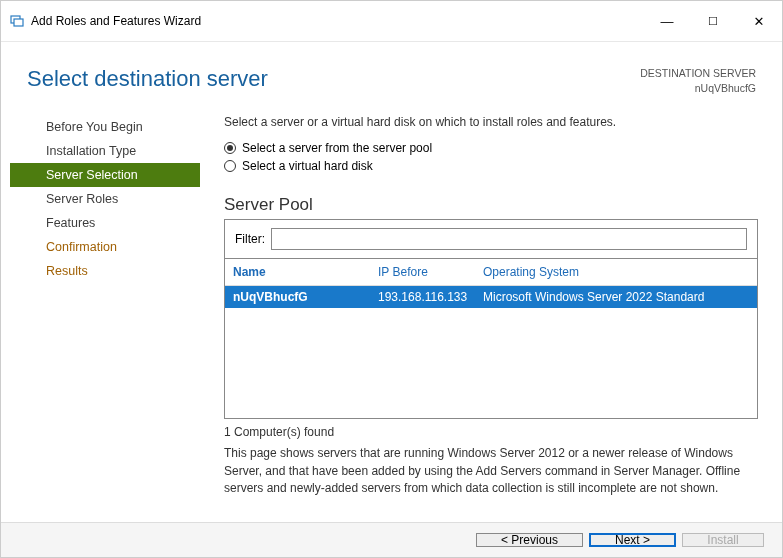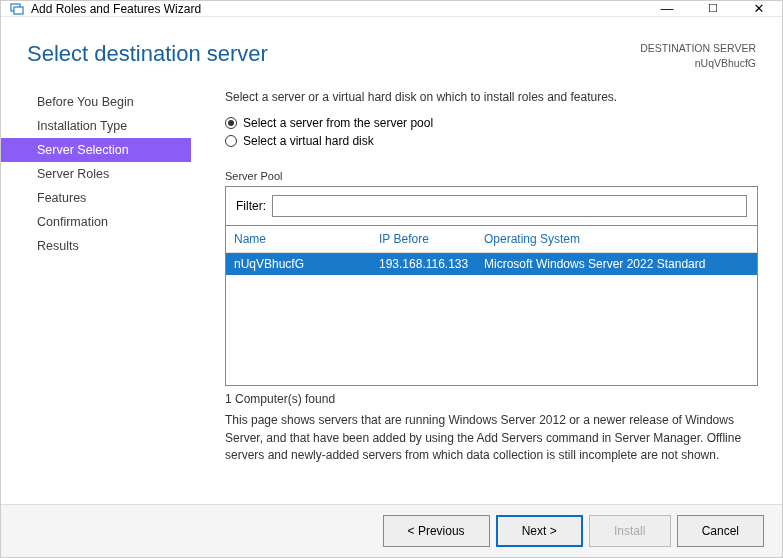--- a/index.html
+++ b/index.html
@@ -10,21 +10,21 @@
     background: #fff;
     color: #000;
     width: 783px;
     height: 558px;
     overflow: hidden;
     border: 1px solid #ccc;
     display: flex;
     flex-direction: column;
   }
   .titlebar {
-    height: 16px;
+    height: 41px;
     display: flex;
     align-items: center;
     padding-left: 8px;
     border-bottom: 1px solid #e8e8e8;
   }
   .app-icon {
     width: 16px; height: 16px;
     margin-right: 6px;
     display: flex;
     align-items: center;
@@ -53,38 +53,37 @@
     text-align: right;
     font-size: 10.5px;
     color: #555;
     line-height: 1.4;
   }
   .header-right .label { color: #555; }
   .header-right .val { color: #555; }
   .body {
     flex: 1;
     display: flex;
-    padding: 0 0 0 0;
-    gap: 10px;
+    padding: 0 0 0 9px;
   }
   .sidebar {
     width: 190px;
     padding-top: 2px;
   }
   .step {
     padding: 5px 12px 5px 36px;
     font-size: 12.5px;
     color: #3d3d3d;
     cursor: default;
   }
   .step.active {
-    background: #8b5cf6;
+    background: #4d7c0f;
     color: #fff;
   }
-  .step.disabled { color: #404040; }
+  .step.disabled { color: #a16207; }
   .main {
     flex: 1;
     padding: 2px 24px 0 24px;
     display: flex;
     flex-direction: column;
   }
   .instruction { font-size: 12px; color: #333; margin-bottom: 12px; }
   .radio-row {
     display: flex; align-items: center;
     margin-bottom: 4px;
@@ -95,21 +94,21 @@
     border: 1px solid #333;
     border-radius: 50%;
     margin-right: 6px;
     display: flex; align-items: center; justify-content: center;
   }
   .radio.checked::after {
     content: ""; width: 6px; height: 6px;
     background: #333; border-radius: 50%;
   }
   .section-label {
-    font-size: 11px;
+    font-size: 17px;
     color: #333;
     margin-top: 18px;
     margin-bottom: 4px;
   }
   .filter-box {
     border: 1px solid #888;
     padding: 8px 10px;
     display: flex;
     align-items: center;
     gap: 6px;
@@ -128,21 +127,21 @@
     height: 160px;
     overflow: auto;
   }
   .thead {
     display: flex;
     border-bottom: 1px solid #ddd;
     padding: 6px 8px 6px 8px;
     font-size: 12px;
     color: #1e6bb8;
   }
-  .col-name { width: 145px; }
+  .col-name { width: 145px; font-weight: bold; }
   .col-ip { width: 105px; }
   .col-os { flex: 1; }
   .trow {
     display: flex;
     padding: 4px 8px;
     font-size: 12px;
     color: #fff;
     background: #1979ca;
   }
   .count-text { margin-top: 6px; font-size: 12px; color: #333; }
@@ -155,21 +154,21 @@
   .footer {
     border-top: 1px solid #ddd;
     background: #f5f5f5;
     padding: 10px 18px;
     display: flex;
     justify-content: flex-end;
     gap: 6px;
   }
   .btn {
     min-width: 82px;
-    height: 32px;
+    height: 14px;
     border: 1px solid #888;
     background: #eee;
     font-size: 12px;
     display: flex;
     align-items: center;
     justify-content: center;
     padding: 0 24px;
   }
   .btn.default {
     border: 2px solid #0b6bcb;
@@ -249,14 +248,13 @@
 
     <div class="count-text">1 Computer(s) found</div>
     <div class="info-text">This page shows servers that are running Windows Server 2012 or a newer release of Windows Server, and that have been added by using the Add Servers command in Server Manager. Offline servers and newly-added servers from which data collection is still incomplete are not shown.</div>
   </div>
 </div>
 
 <div class="footer">
   <div class="btn">&lt; Previous</div>
   <div class="btn default">Next &gt;</div>
   <div class="btn disabled">Install</div>
-  <div class="btn">Cancel</div>
 </div>
 
 </body></html>

